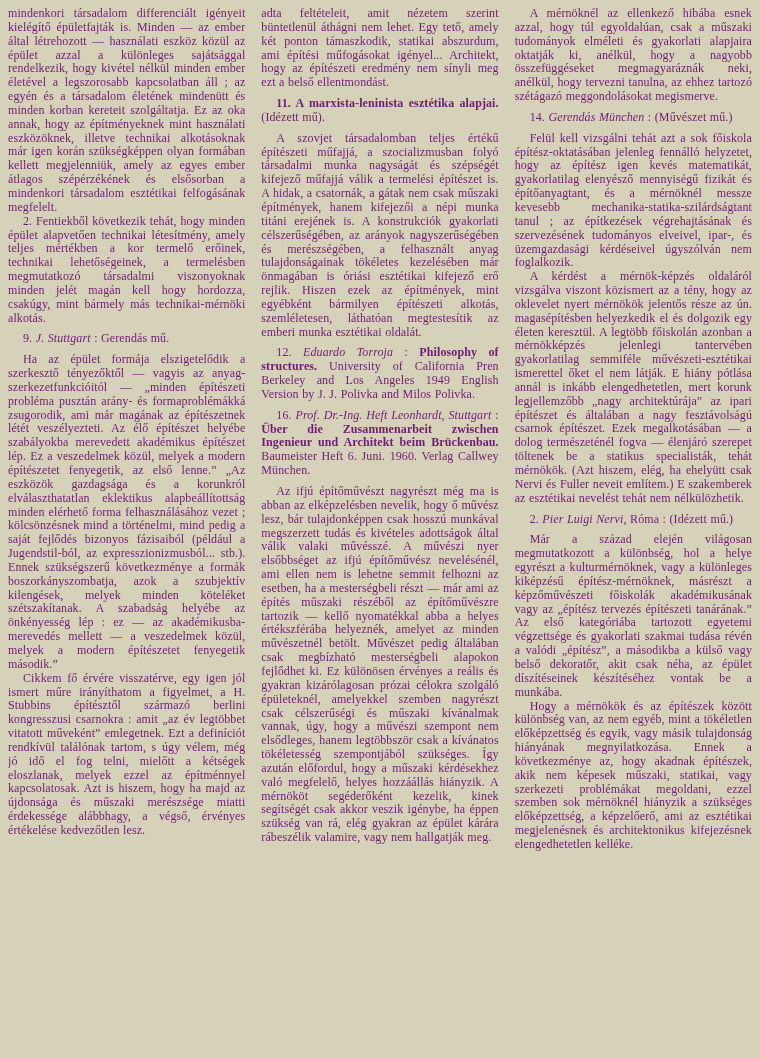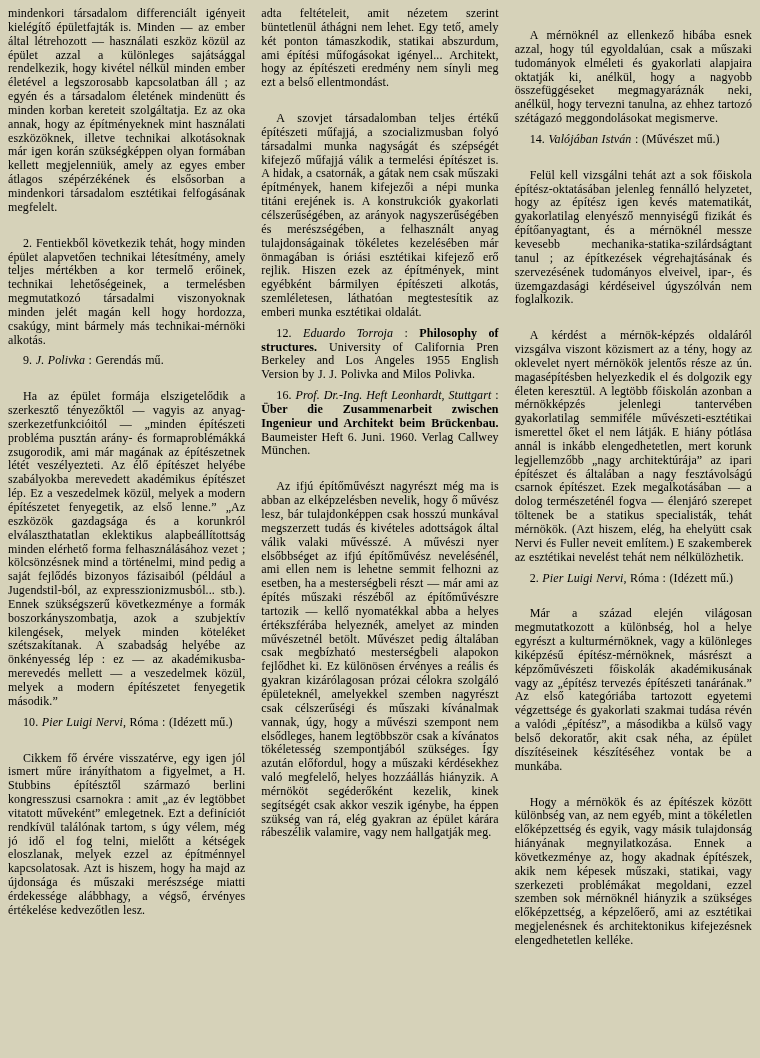--- a/index.html
+++ b/index.html
@@ -15,67 +15,66 @@
   .page {
     box-sizing: border-box;
     width: 760px;
     height: 1058px;
     padding: 7px 8px 2px 8px;
     display: flex;
     gap: 16px;
     font-family: "Liberation Serif", "DejaVu Serif", serif;
     font-size: 12px;
     line-height: 13.85px;
-    color: #000000;
+    color: #701a75;
     text-align: justify;
     letter-spacing: 0.1px;
     border-radius: 20px;
   }
   .column {
     flex: 1 1 0;
     min-width: 0;
     overflow: hidden;
   }
   .column p {
     margin: 0;
     word-spacing: 0.4px;
   }
   .column p.indent {
     text-indent: 15px;
-    margin-top: 22px;
   }
   .column p.ref {
     margin-top: 7px;
     margin-bottom: 7px;
     text-indent: 15px;
   }
   .seg-italic { font-style: italic; }
   .seg-bold   { font-weight: bold; }
 </style>
 </head>
 <body>
 
 <div class="page">
   <div class="column">
       <p class=""><span>mindenkori társadalom differenciált igényeit kielégítő épületfajták is. Minden — az ember által létrehozott — használati eszköz közül az épület azzal a különleges sajátsággal rendelkezik, hogy kivétel nélkül minden ember életével a legszorosabb kapcsolatban áll ; az egyén és a társadalom életének mindenütt és minden korban kereteit szolgáltatja. Ez az oka annak, hogy az építményeknek mint használati eszközöknek, illetve technikai alkotásoknak már igen korán szükségképpen olyan formában kellett megjelenniük, amely az egyes ember átlagos szépérzékének és elsősorban a mindenkori társadalom esztétikai felfogásának megfelelt.</span></p>
       <p class=" indent"><span>2. Fentiekből következik tehát, hogy minden épület alapvetően technikai létesítmény, amely teljes mértékben a kor termelő erőinek, technikai lehetőségeinek, a termelésben megmutatkozó társadalmi viszonyoknak minden jelét magán kell hogy hordozza, csakúgy, mint bármely más technikai-mérnöki alkotás.</span></p>
-      <p class="ref indent"><span>9. </span><span class="seg-italic">J. Polivka</span><span> : Gerendás mű.</span></p>
+      <p class="ref indent"><span>9. </span><span class="seg-italic">J. Stuttgart</span><span> : Gerendás mű.</span></p>
       <p class=" indent"><span>Ha az épület formája elszigetelődik a szerkesztő tényezőktől — vagyis az anyag-szerkezetfunkcióitól — „minden építészeti probléma pusztán arány- és formaproblémákká zsugorodik, ami már magának az építészetnek létét veszélyezteti. Az élő építészet helyébe szabályokba merevedett akadémikus építészet lép. Ez a veszedelmek közül, melyek a modern építészetet fenyegetik, az első lenne.” „Az eszközök gazdagsága és a korunkról elválaszthatatlan eklektikus alapbeállítottság minden elérhető forma felhasználásához vezet ; kölcsönzésnek mind a történelmi, mind pedig a saját fejlődés bizonyos fázisaiból (például a Jugendstil-ból, az expresszionizmusból... stb.). Ennek szükségszerű következménye a formák boszorkányszombatja, azok a szubjektív kilengések, melyek minden köteléket szétszakítanak. A szabadság helyébe az önkényesség lép : ez — az akadémikusba-merevedés mellett — a veszedelmek közül, melyek a modern építészetet fenyegetik második.”</span></p>
-      <p class="ref indent"><span>10. </span><span class="seg-italic">Pier Luigi Nervi</span><span>, Róma : (Idézett mű.)</span></p>
       <p class=" indent"><span>Cikkem fő érvére visszatérve, egy igen jól ismert műre irányíthatom a figyelmet, a H. Stubbins építésztől származó berlini kongresszusi csarnokra : amit „az év legtöbbet vitatott műveként” emlegetnek. Ezt a definíciót rendkívül találónak tartom, s úgy vélem, még jó idő el fog telni, mielőtt a kétségek eloszlanak, melyek ezzel az építménnyel kapcsolatosak. Azt is hiszem, hogy ha majd az újdonsága és műszaki merészsége miatti érdekessége alábbhagy, a végső, érvényes értékelése kedvezőtlen lesz.</span></p>
     </div>
   <div class="column">
       <p class=""><span>adta feltételeit, amit nézetem szerint büntetlenül áthágni nem lehet. Egy tető, amely két ponton támaszkodik, statikai abszurdum, ami építési műfogásokat igényel... Architekt, hogy az építészeti eredmény nem sínyli meg ezt a belső ellentmondást.</span></p>
+      <p class="ref indent"><span class="seg-bold">11. A marxista-leninista esztétika alapjai.</span><span> (Idézett mű).</span></p>
       <p class=" indent"><span>A szovjet társadalomban teljes értékű építészeti műfajjá, a szocializmusban folyó társadalmi munka nagyságát és szépségét kifejező műfajjá válik a termelési építészet is. A hidak, a csatornák, a gátak nem csak műszaki építmények, hanem kifejezői a népi munka titáni erejének is. A konstrukciók gyakorlati célszerűségében, az arányok nagyszerűségében és merészségében, a felhasznált anyag tulajdonságainak tökéletes kezelésében már önmagában is óriási esztétikai kifejező erő rejlik. Hiszen ezek az építmények, mint egyébként bármilyen építészeti alkotás, szemléletesen, láthatóan megtestesítik az emberi munka esztétikai oldalát.</span></p>
-      <p class="ref indent"><span>12. </span><span class="seg-italic">Eduardo Torroja</span><span> : </span><span class="seg-bold">Philosophy of structures.</span><span> University of California Pren Berkeley and Los Angeles 1955 English Version by J. J. Polivka and Milos Polivka.</span></p>
+      <p class="ref indent"><span>12. </span><span class="seg-italic">Eduardo Torroja</span><span> : </span><span class="seg-bold">Philosophy of structures.</span><span> University of California Pren Berkeley and Los Angeles 1949 English Version by J. J. Polivka and Milos Polivka.</span></p>
       <p class="ref indent"><span>16. </span><span class="seg-italic">Prof. Dr.-Ing. Heft Leonhardt, Stuttgart</span><span> : </span><span class="seg-bold">Über die Zusammenarbeit zwischen Ingenieur und Architekt beim Brückenbau.</span><span> Baumeister Heft 6. Juni. 1960. Verlag Callwey München.</span></p>
       <p class=" indent"><span>Az ifjú építőművészt nagyrészt még ma is abban az elképzelésben nevelik, hogy ő művész lesz, bár tulajdonképpen csak hosszú munkával megszerzett tudás és kivételes adottságok által válik valaki művésszé. A művészi nyer elsőbbséget az ifjú építőművész nevelésénél, ami ellen nem is lehetne semmit felhozni az esetben, ha a mesterségbeli részt — már ami az építés műszaki részéből az építőművészre tartozik — kellő nyomatékkal abba a helyes értékszférába helyeznék, amelyet az minden művészetnél betölt. Művészet pedig általában csak megbízható mesterségbeli alapokon fejlődhet ki. Ez különösen érvényes a reális és gyakran kizárólagosan prózai célokra szolgáló épületeknél, amelyekkel szemben nagyrészt csak célszerűségi és műszaki kívánalmak vannak, úgy, hogy a művészi szempont nem elsődleges, hanem legtöbbször csak a kívánatos tökéletesség szempontjából szükséges. Így azután előfordul, hogy a műszaki kérdésekhez való megfelelő, helyes hozzáállás hiányzik. A mérnököt segéderőként kezelik, kinek segítségét csak akkor veszik igénybe, ha éppen szükség van rá, elég gyakran az épület kárára rábeszélik valamire, vagy nem hallgatják meg.</span></p>
     </div>
   <div class="column">
       <p class=" indent"><span>A mérnöknél az ellenkező hibába esnek azzal, hogy túl egyoldalúan, csak a műszaki tudományok elméleti és gyakorlati alapjaira oktatják ki, anélkül, hogy a nagyobb összefüggéseket megmagyaráznák neki, anélkül, hogy tervezni tanulna, az ehhez tartozó szétágazó meggondolásokat megismerve.</span></p>
-      <p class="ref indent"><span>14. </span><span class="seg-italic">Valójában István</span><span> : (Művészet mű.)</span></p>
+      <p class="ref indent"><span>14. </span><span class="seg-italic">Gerendás München</span><span> : (Művészet mű.)</span></p>
       <p class=" indent"><span>Felül kell vizsgálni tehát azt a sok főiskola építész-oktatásában jelenleg fennálló helyzetet, hogy az építész igen kevés matematikát, gyakorlatilag elenyésző mennyiségű fizikát és építőanyagtant, és a mérnöknél messze kevesebb mechanika-statika-szilárdságtant tanul ; az építkezések végrehajtásának és szervezésének tudományos elveivel, ipar-, és üzemgazdasági kérdéseivel úgyszólván nem foglalkozik.</span></p>
       <p class=" indent"><span>A kérdést a mérnök-képzés oldaláról vizsgálva viszont közismert az a tény, hogy az oklevelet nyert mérnökök jelentős része az ún. magasépítésben helyezkedik el és dolgozik egy életen keresztül. A legtöbb főiskolán azonban a mérnökképzés jelenlegi tantervében gyakorlatilag semmiféle művészeti-esztétikai ismerettel őket el nem látják. E hiány pótlása annál is inkább elengedhetetlen, mert korunk legjellemzőbb „nagy architektúrája” az ipari építészet és általában a nagy fesztávolságú csarnok építészet. Ezek megalkotásában — a dolog természeténél fogva — élenjáró szerepet töltenek be a statikus specialisták, tehát mérnökök. (Azt hiszem, elég, ha ehelyütt csak Nervi és Fuller neveit említem.) E szakemberek az esztétikai nevelést tehát nem nélkülözhetik.</span></p>
       <p class="ref indent"><span>2. </span><span class="seg-italic">Pier Luigi Nervi</span><span>, Róma : (Idézett mű.)</span></p>
       <p class=" indent"><span>Már a század elején világosan megmutatkozott a különbség, hol a helye egyrészt a kulturmérnöknek, vagy a különleges kiképzésű építész-mérnöknek, másrészt a képzőművészeti főiskolák akadémikusának vagy az „építész tervezés építészeti tanárának.” Az első kategóriába tartozott egyetemi végzettsége és gyakorlati szakmai tudása révén a valódi „építész”, a másodikba a külső vagy belső dekoratőr, akit csak néha, az épület díszítéseinek készítéséhez vontak be a munkába.</span></p>
       <p class=" indent"><span>Hogy a mérnökök és az építészek között különbség van, az nem egyéb, mint a tökéletlen előképzettség és egyik, vagy másik tulajdonság hiányának megnyilatkozása. Ennek a következménye az, hogy akadnak építészek, akik nem képesek műszaki, statikai, vagy szerkezeti problémákat megoldani, ezzel szemben sok mérnöknél hiányzik a szükséges előképzettség, a képzelőerő, ami az esztétikai megjelenésnek és architektonikus kifejezésnek elengedhetetlen kelléke.</span></p>
     </div>
 </div>
 
 </body></html>

